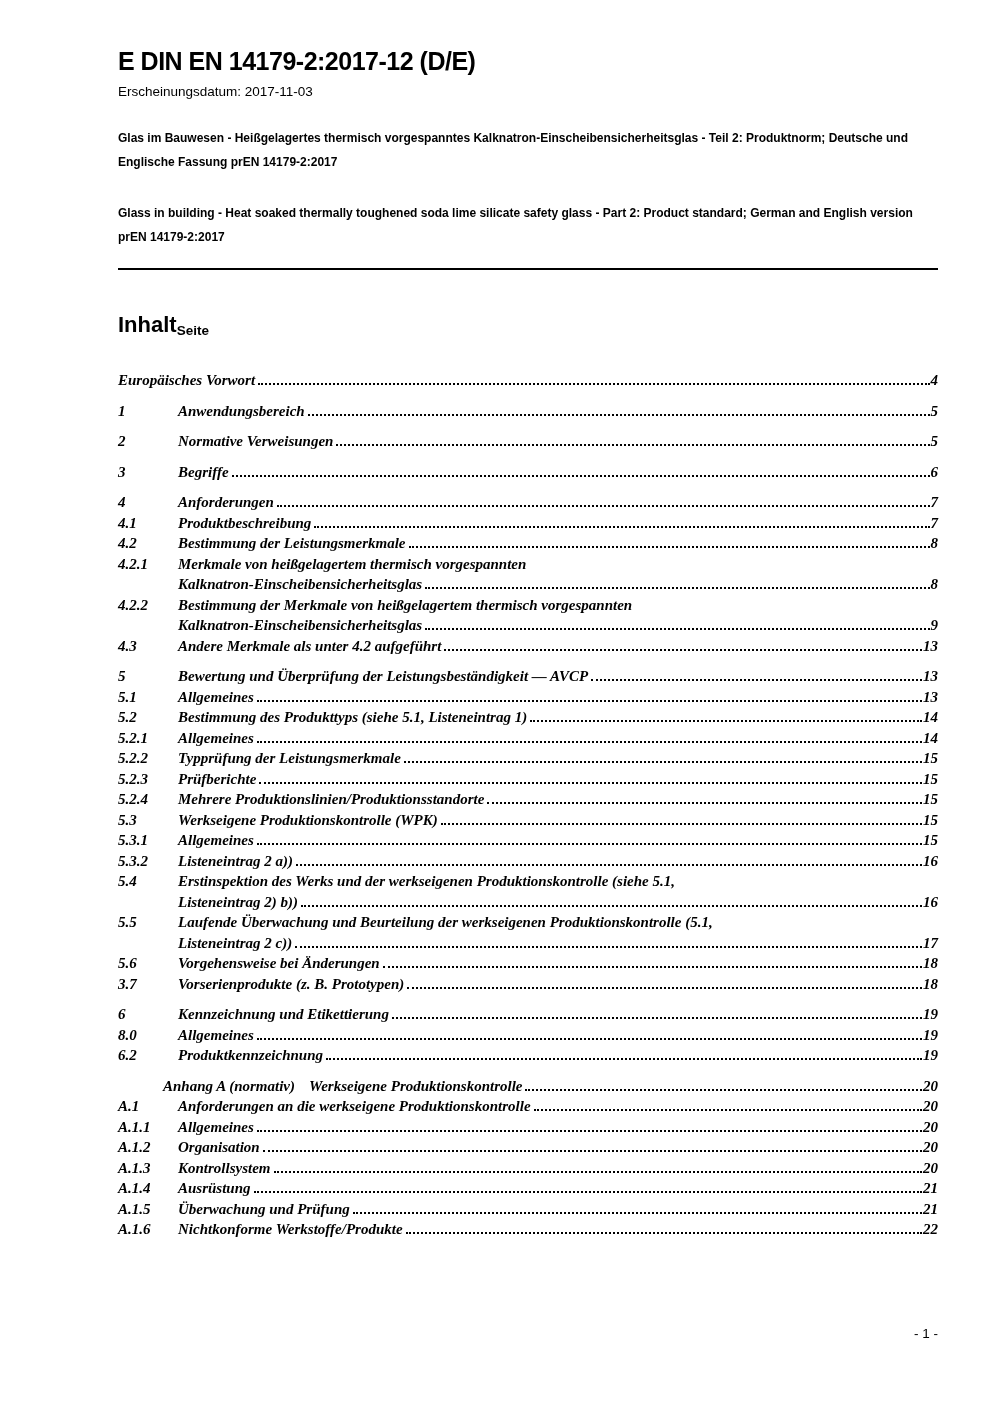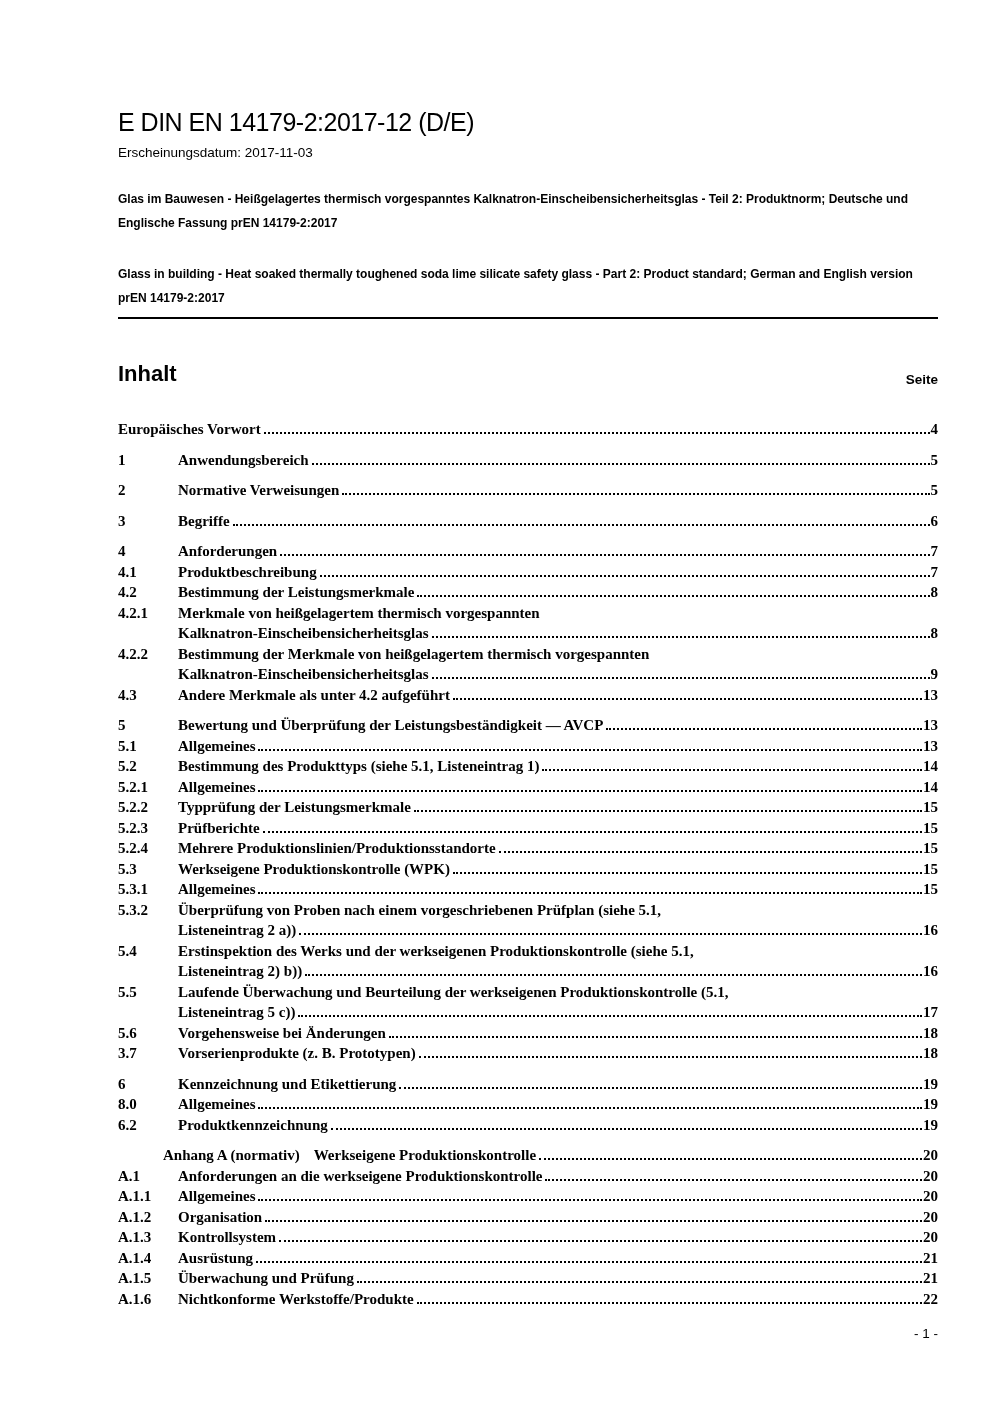--- a/index.html
+++ b/index.html
@@ -11,57 +11,58 @@
     font-family:"Liberation Sans",sans-serif;
     overflow:hidden;
     margin:0 auto;
   }
   .content{
     position:absolute;
     left:118px;right:54px;top:0;bottom:0;
   }
   
   .doc-number{
-    margin:0;padding-top:108px;
-    font-size:25px;font-weight:normal;
+    margin:0;padding-top:47px;
+    font-size:25px;font-weight:bold;
     letter-spacing:-0.5px;
   }
   .pubdate{
     font-size:13.5px;
     margin-top:8px;
   }
   .doc-title{
     font-size:12px;font-weight:bold;
     line-height:24px;
     margin:0;margin-top:27px;
   }
   .doc-title.en{
-    padding-bottom:7px;
+    padding-bottom:19px;
     border-bottom:2px solid #000;
   }
   
   .toc-head{
     margin-top:42px;
-    display:flex;justify-content:space-between;align-items:flex-end;
+    display:flex;justify-content:flex-start;align-items:flex-end;
   }
   .toc-heading{
     margin:0;font-size:22px;font-weight:bold;
   }
   .page-col-label{
     font-size:13.5px;font-weight:bold;
   }
   .toc-entries{
     margin-top:32px;
     font-family:"Liberation Serif",serif;
     font-weight:bold;
     font-size:15px;
   }
   .toc-row{
     display:flex;
     line-height:20.5px;
+    font-style:italic;
   }
   .toc-row.gap{margin-top:10px;}
   .toc-num{
     width:60px;flex:none;
   }
   .toc-body{
     flex:1;min-width:0;
   }
   .toc-line{
     display:flex;align-items:baseline;
@@ -298,23 +299,20 @@
               <span class="toc-text">Allgemeines</span>
               <span class="dots"></span>
               <span class="toc-page">15</span>
             </div>
           </div>
         </div>
         <div class="toc-row">
           <span class="toc-num">5.3.2</span>
           <div class="toc-body">
             <div class="toc-line">
-              <span class="toc-text">Überprüfung von Proben nach einem vorgeschriebenen Prüfplan (siehe 5.1,</span>
-            </div>
-            <div class="toc-line">
               <span class="toc-text">Listeneintrag 2 a))</span>
               <span class="dots"></span>
               <span class="toc-page">16</span>
             </div>
           </div>
         </div>
         <div class="toc-row">
           <span class="toc-num">5.4</span>
           <div class="toc-body">
             <div class="toc-line">
@@ -327,21 +325,21 @@
             </div>
           </div>
         </div>
         <div class="toc-row">
           <span class="toc-num">5.5</span>
           <div class="toc-body">
             <div class="toc-line">
               <span class="toc-text">Laufende Überwachung und Beurteilung der werkseigenen Produktionskontrolle (5.1,</span>
             </div>
             <div class="toc-line">
-              <span class="toc-text">Listeneintrag 5 c))</span>
+              <span class="toc-text">Listeneintrag 2 c))</span>
               <span class="dots"></span>
               <span class="toc-page">17</span>
             </div>
           </div>
         </div>
         <div class="toc-row">
           <span class="toc-num">5.6</span>
           <div class="toc-body">
             <div class="toc-line">
               <span class="toc-text">Vorgehensweise bei Änderungen</span>

